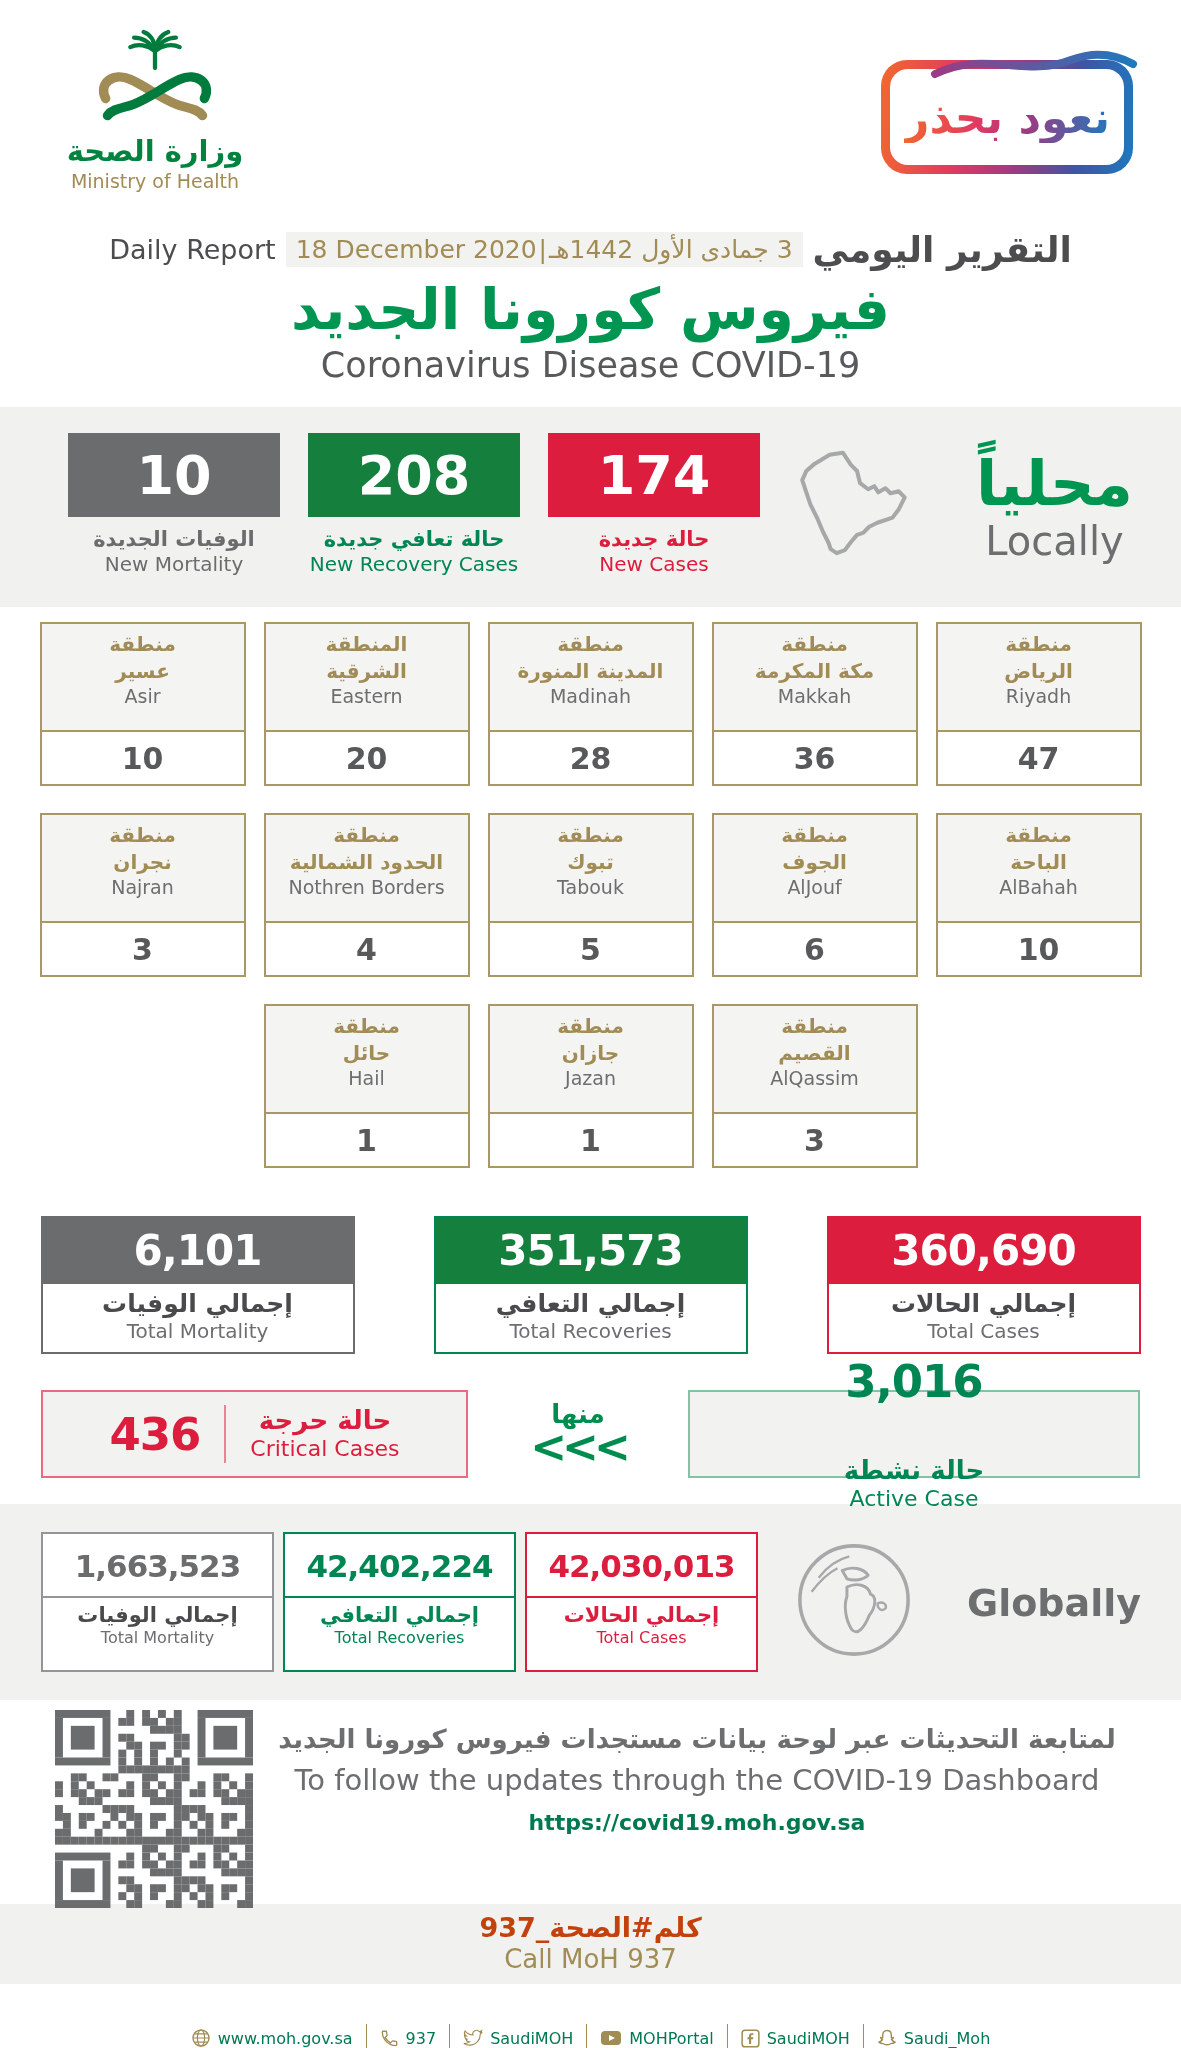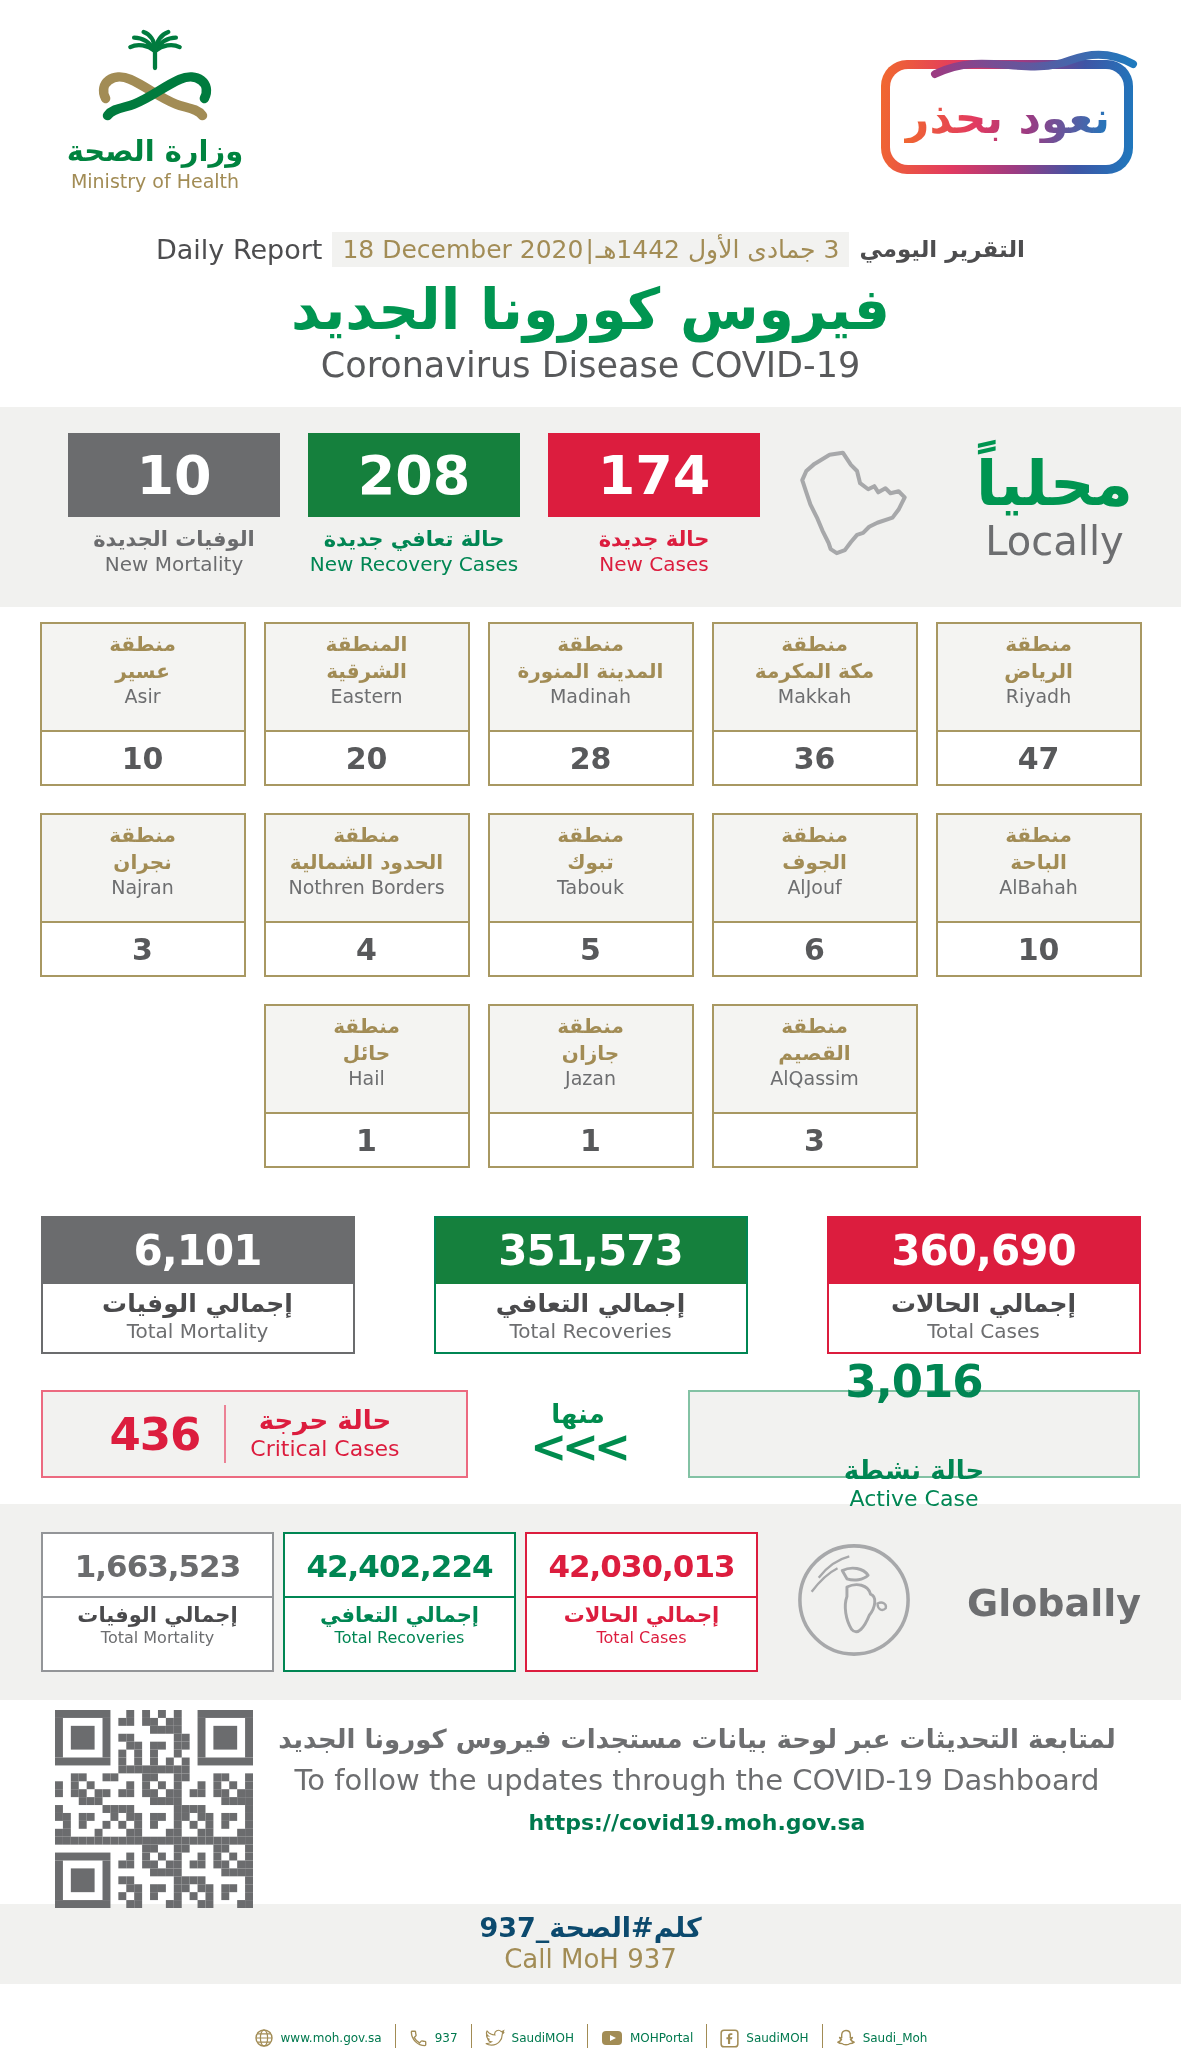--- a/index.html
+++ b/index.html
@@ -20,21 +20,21 @@
            display:flex; align-items:center; justify-content:center; }
   .badge-text { font-size:44px; font-weight:bold;
            background:linear-gradient(95deg,#F1692E 0%,#E23A60 35%,#9C3B82 60%,#1E79BE 100%);
            -webkit-background-clip:text; background-clip:text; color:transparent; }
   .swoosh { position:absolute; top:-16px; left:-6px; }
 
   
   .report-line { height:48px; display:flex; align-items:center; justify-content:center; gap:10px; }
   .report-en { font-size:27px; color:#4D4D4F; }
   .date-chip { background:#F2F2F0; color:#A28C55; font-size:25px; padding:3px 10px; display:flex; align-items:center; gap:2px; }
-  .report-ar { font-size:23px; font-weight:bold; color:#4D4D4F; }
+  .report-ar { font-size:36px; font-weight:bold; color:#4D4D4F; }
   .main-title { text-align:center; color:#009551; font-size:57px; font-weight:bold; height:72px; line-height:72px; }
   .subtitle { text-align:center; color:#58595B; font-size:35px; height:44px; margin-bottom:18px; }
 
   
   .band { background:#F1F1EF; }
   .band-locally { height:200px; display:flex; align-items:flex-start; padding:26px 34px 0 68px; gap:28px; }
   .stat-col { width:212px; text-align:center; flex:0 0 auto; }
   .stat-box { height:84px; display:flex; align-items:center; justify-content:center;
               color:#fff; font-size:54px; font-weight:bold; }
   .stat-ar { font-size:21px; font-weight:bold; margin-top:10px; }
@@ -101,24 +101,24 @@
   
   .qr-section { display:flex; padding:10px 40px 0 55px; height:204px; }
   .qr-wrap { flex:0 0 auto; }
   .dash-text { flex:1; text-align:center; padding-top:14px; }
   .dash-ar { color:#6D6E70; font-size:26px; font-weight:bold; }
   .dash-en { color:#6D6E70; font-size:29px; margin-top:9px; }
   .dash-url { display:inline-block; color:#00794E; font-size:22px; font-weight:bold; margin-top:13px; text-decoration:none; }
 
   
   .call-bar { height:80px; background:#F1F1EF; text-align:center; padding-top:8px; }
-  .call-ar { color:#0c4a6e; font-size:27px; font-weight:bold; }
+  .call-ar { color:#c2410c; font-size:27px; font-weight:bold; }
   .call-en { color:#A28C55; font-size:26px; margin-top:1px; }
   .footer { display:flex; justify-content:center; align-items:center; padding-top:40px; }
-  .f-link { display:flex; align-items:center; gap:7px; color:#00794E; font-size:12px; text-decoration:none; }
+  .f-link { display:flex; align-items:center; gap:7px; color:#00794E; font-size:16px; text-decoration:none; }
   .f-sep { width:1px; height:28px; background:#A28C55; margin:0 13px; }
   .f-icon { display:flex; align-items:center; }
 </style>
 </head>
 <body>
 
 <div class="page">
 
   <div class="header-top">
     <div class="logo">

